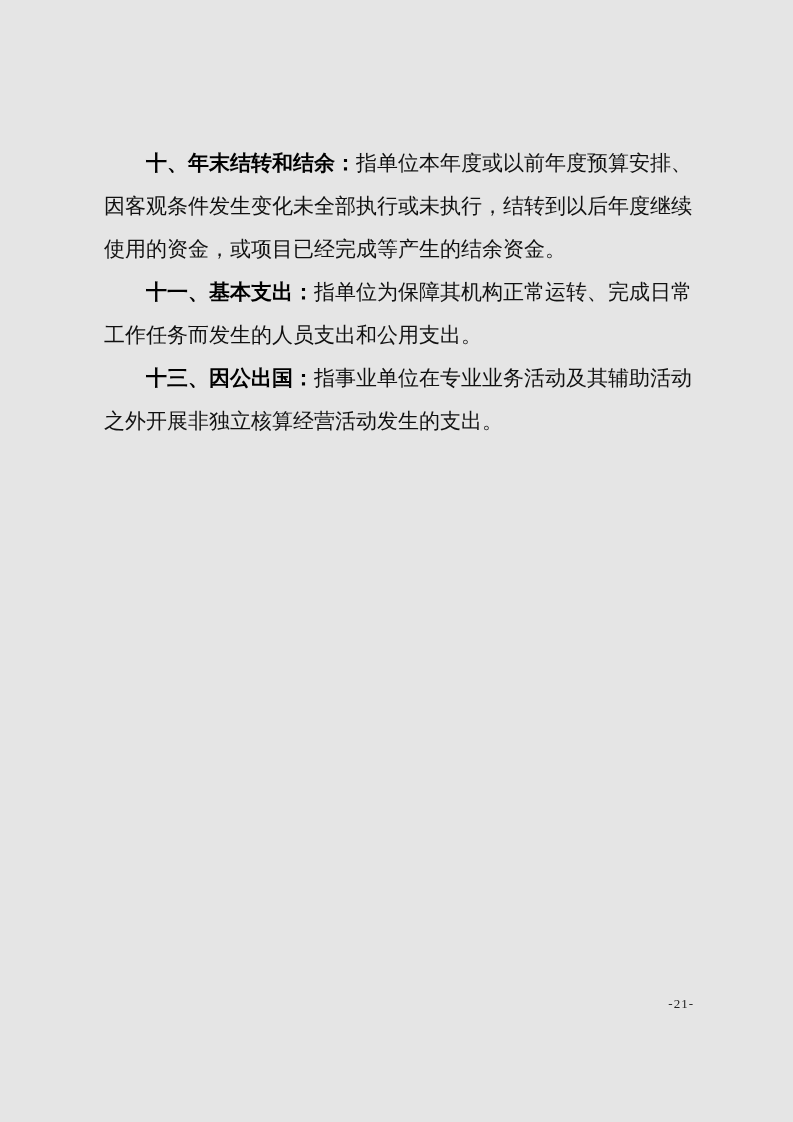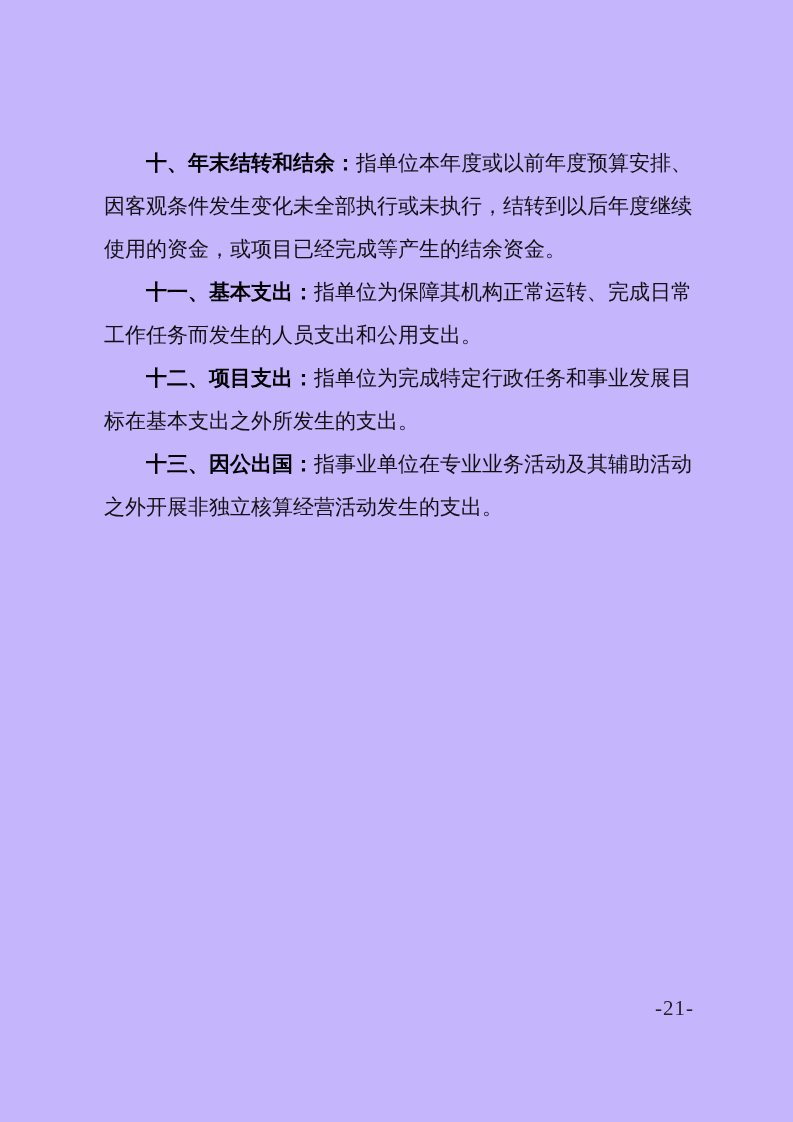--- a/index.html
+++ b/index.html
@@ -4,21 +4,21 @@
 <style>
   html, body {
     margin: 0;
     padding: 0;
     background: #ffffff;
   }
   .page {
     position: relative;
     width: 793px;
     height: 1122px;
-    background: #c4b5fd;
+    background: #e5e5e5;
     overflow: hidden;
   }
   .content {
     position: absolute;
     left: 104px;
     top: 142px;
     width: 588px;
     font-family: "Liberation Serif", "DejaVu Serif", serif;
     font-size: 21px;
     line-height: 43px;
@@ -35,36 +35,35 @@
     color: #000000;
   }
   .term-body {
     font-weight: normal;
   }
   .page-footer {
     position: absolute;
     top: 996px;
     right: 99px;
     font-family: "Liberation Serif", "DejaVu Serif", serif;
-    font-size: 21px;
+    font-size: 13px;
     letter-spacing: 1px;
     color: #222222;
   }
 </style>
 </head>
 <body>
 
 <div class="page">
   <div class="content">
 
     <p class="para"><span class="term-heading">十、年末结转和结余：</span><span class="term-body">指单位本年度或以前年度预算安排、因客观条件发生变化未全部执行或未执行，结转到以后年度继续使用的资金，或项目已经完成等产生的结余资金。</span></p>
 
     <p class="para"><span class="term-heading">十一、基本支出：</span><span class="term-body">指单位为保障其机构正常运转、完成日常工作任务而发生的人员支出和公用支出。</span></p>
 
-    <p class="para"><span class="term-heading">十二、项目支出：</span><span class="term-body">指单位为完成特定行政任务和事业发展目标在基本支出之外所发生的支出。</span></p>
 
     <p class="para"><span class="term-heading">十三、因公出国：</span><span class="term-body">指事业单位在专业业务活动及其辅助活动之外开展非独立核算经营活动发生的支出。</span></p>
 
 
 
   </div>
 
   <div class="page-footer">-21-</div>
 </div>
 

